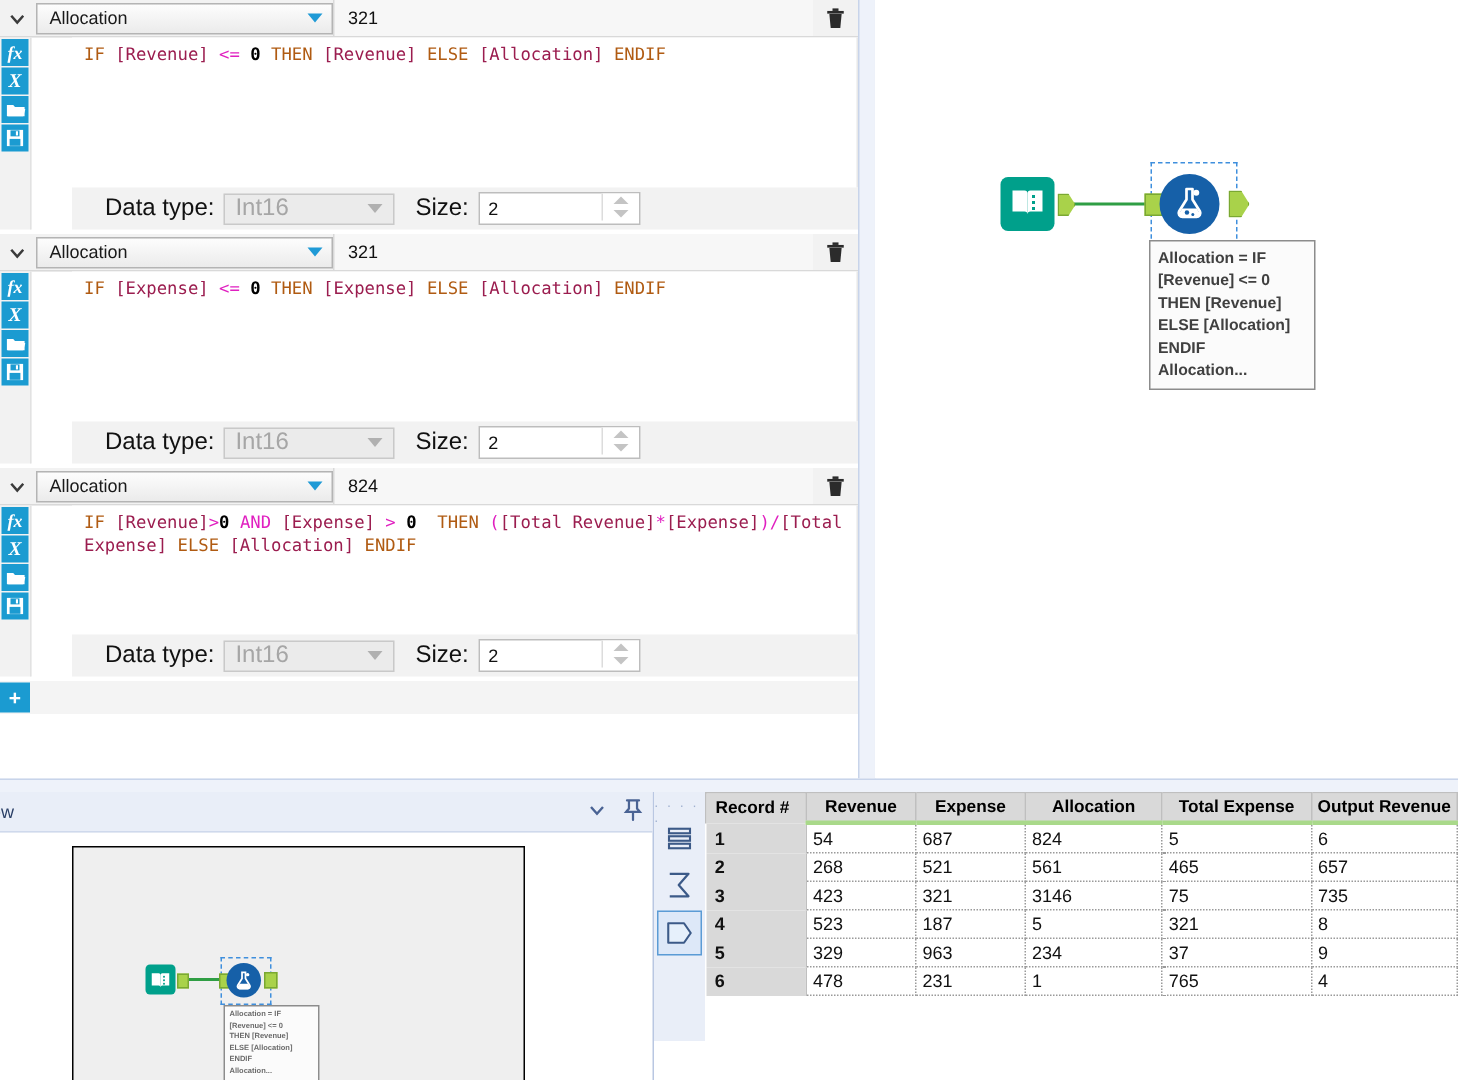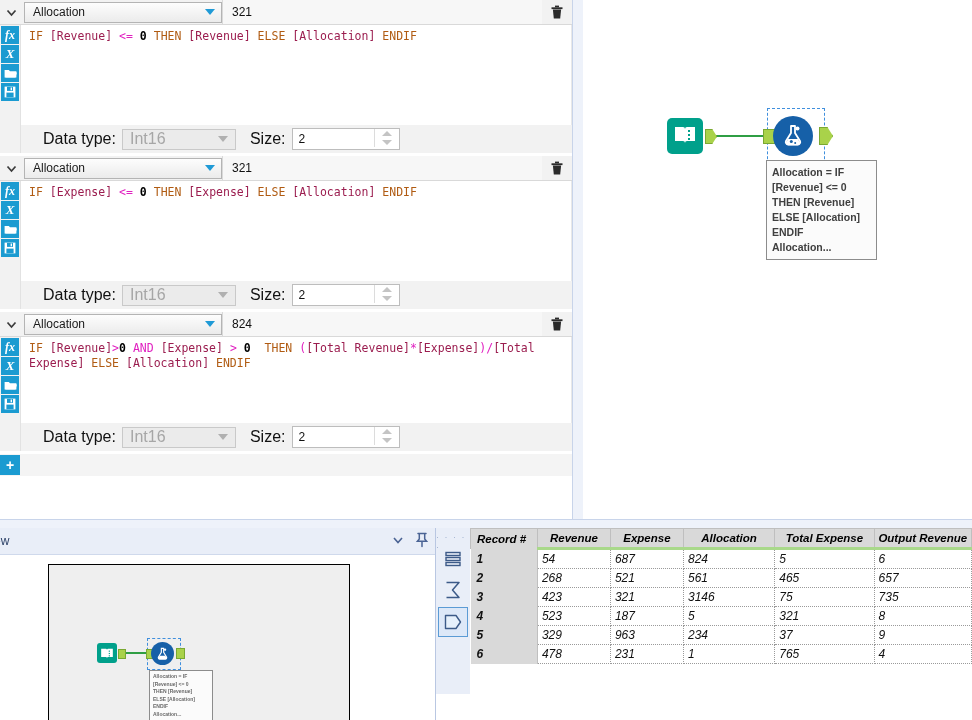--- a/index.html
+++ b/index.html
@@ -49,21 +49,21 @@
   }
   .fb-value {
     flex: 1; height: 24px; display:flex; align-items:center;
     padding-left: 9px; font-size: 12px; color:#111;
     border-left: 1px solid #d9d9d9;
     background:#f7f7f7;
   }
   .fb-trash {
     width: 30px; height: 24px; display:flex; align-items:center; justify-content:center;
   }
-  .fb-body { display:flex; }
+  .fb-body { display:flex;gap:27px; }
   .fb-icons {
     width: 20px; background:#f2f2f2; padding-top:1px;
     border-right: 1px solid #e2e2e2;
   }
   .fb-icon {
     width: 18px; height: 18px; margin: 0 1px 1px 1px;
     background: #1b9bd1; color:#fff;
     display:flex; align-items:center; justify-content:center;
     font-size: 12px;
   }
@@ -235,21 +235,21 @@
     height:24px; display:flex; align-items:center; gap:0px;
     padding-left:4px; font-size:12px; color:#222;
     background:#ffffff;
   }
   #results-toolbar .tb-item { display:flex; align-items:center; }
   .tb-caret { width:0;height:0;border-left:4px solid transparent;border-right:4px solid transparent;border-top:5px solid #555; margin:0 7px 0 6px;}
   .tb-sep { width:1px; height:14px; background:#cfcfcf; margin:0 7px; }
   .tb-check { color:#878787; font-size:14px; font-weight:bold; }
   .tb-arrow { color:#bdbdbd; font-size:14px; margin:0 3px; }
 
-  table.grid { border-collapse: collapse; width:100%; table-layout:fixed; font-size:12px;font-style:italic; }
+  table.grid { border-collapse: collapse; width:100%; table-layout:fixed; font-size:12px; }
   table.grid th {
     background:#d9d9d9; border:1px solid #bfbfbf; border-bottom:none;
     font-weight:bold; font-size:11.5px; text-align:center; height:18px;
     padding:0 3px; color:#000;
   }
   table.grid th.rec { text-align:left; padding-left:6px; background:#d9d9d9;}
   table.grid th.datacol { border-bottom: 3px solid #a9d98a; }
   table.grid td {
     border-right:1px dotted #9a9a9a; border-bottom:1px dotted #9a9a9a;
     height:18px; padding:0 0 0 4px; color:#111; font-size:12px;

